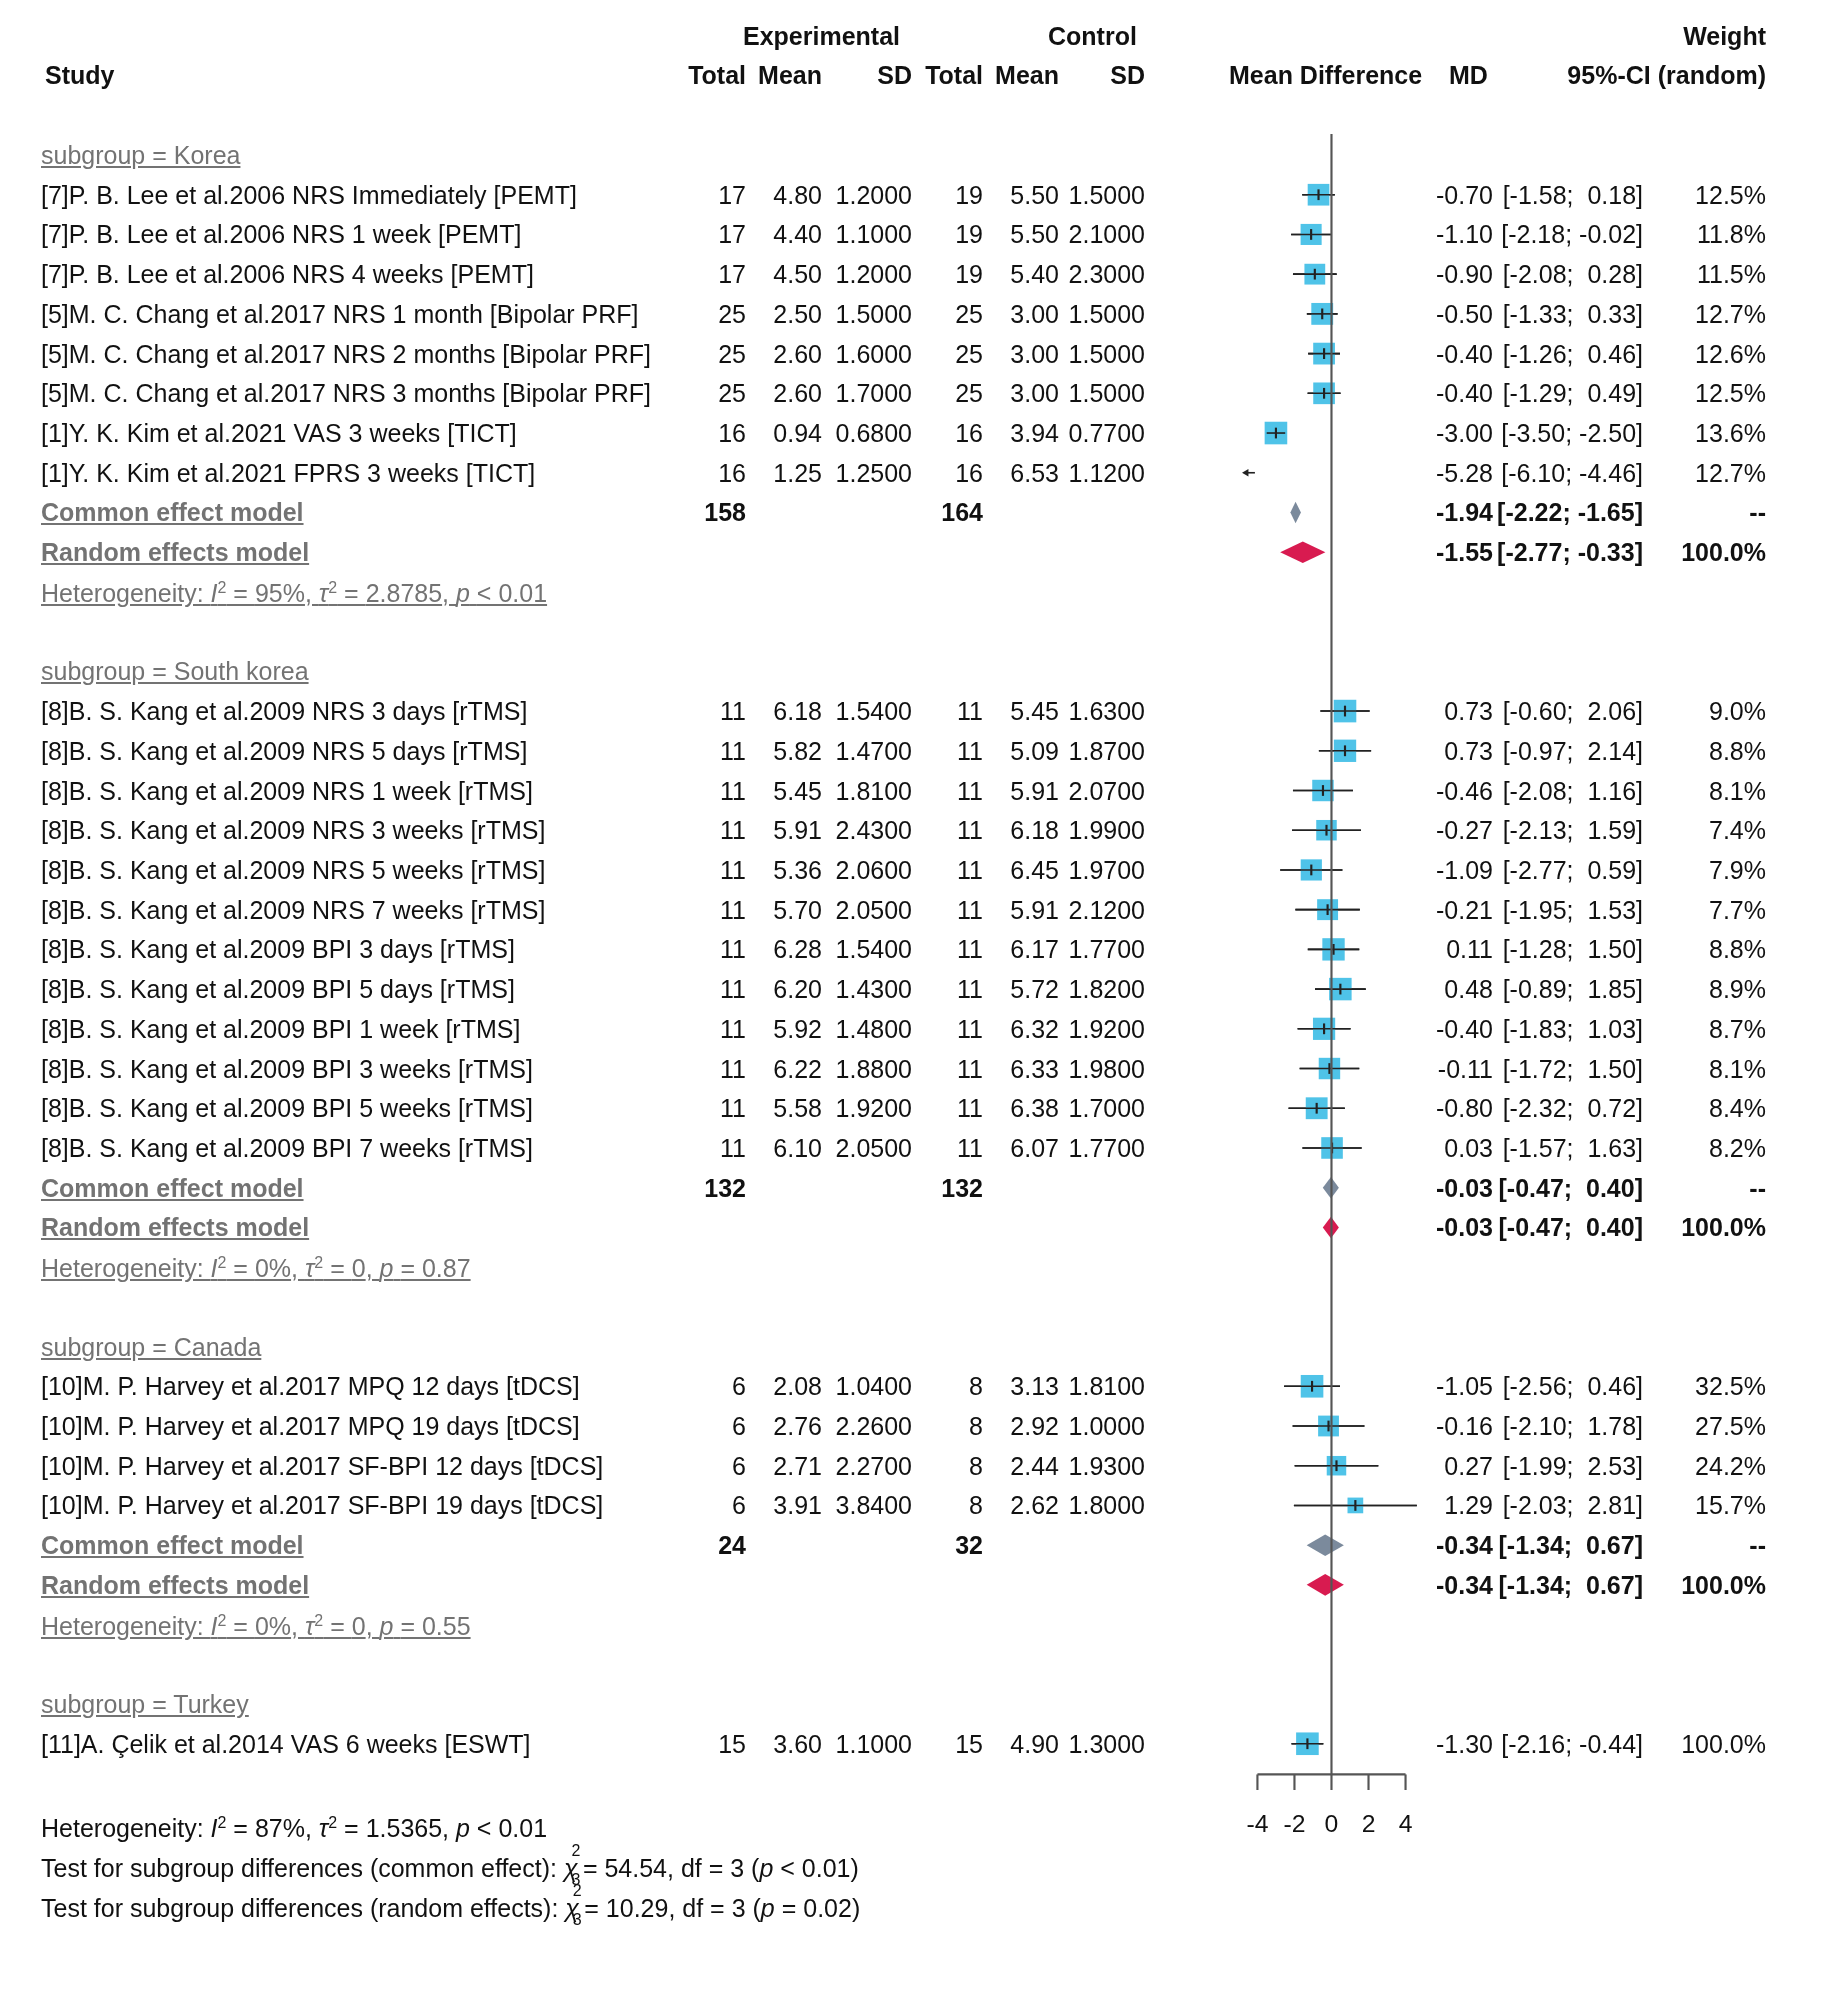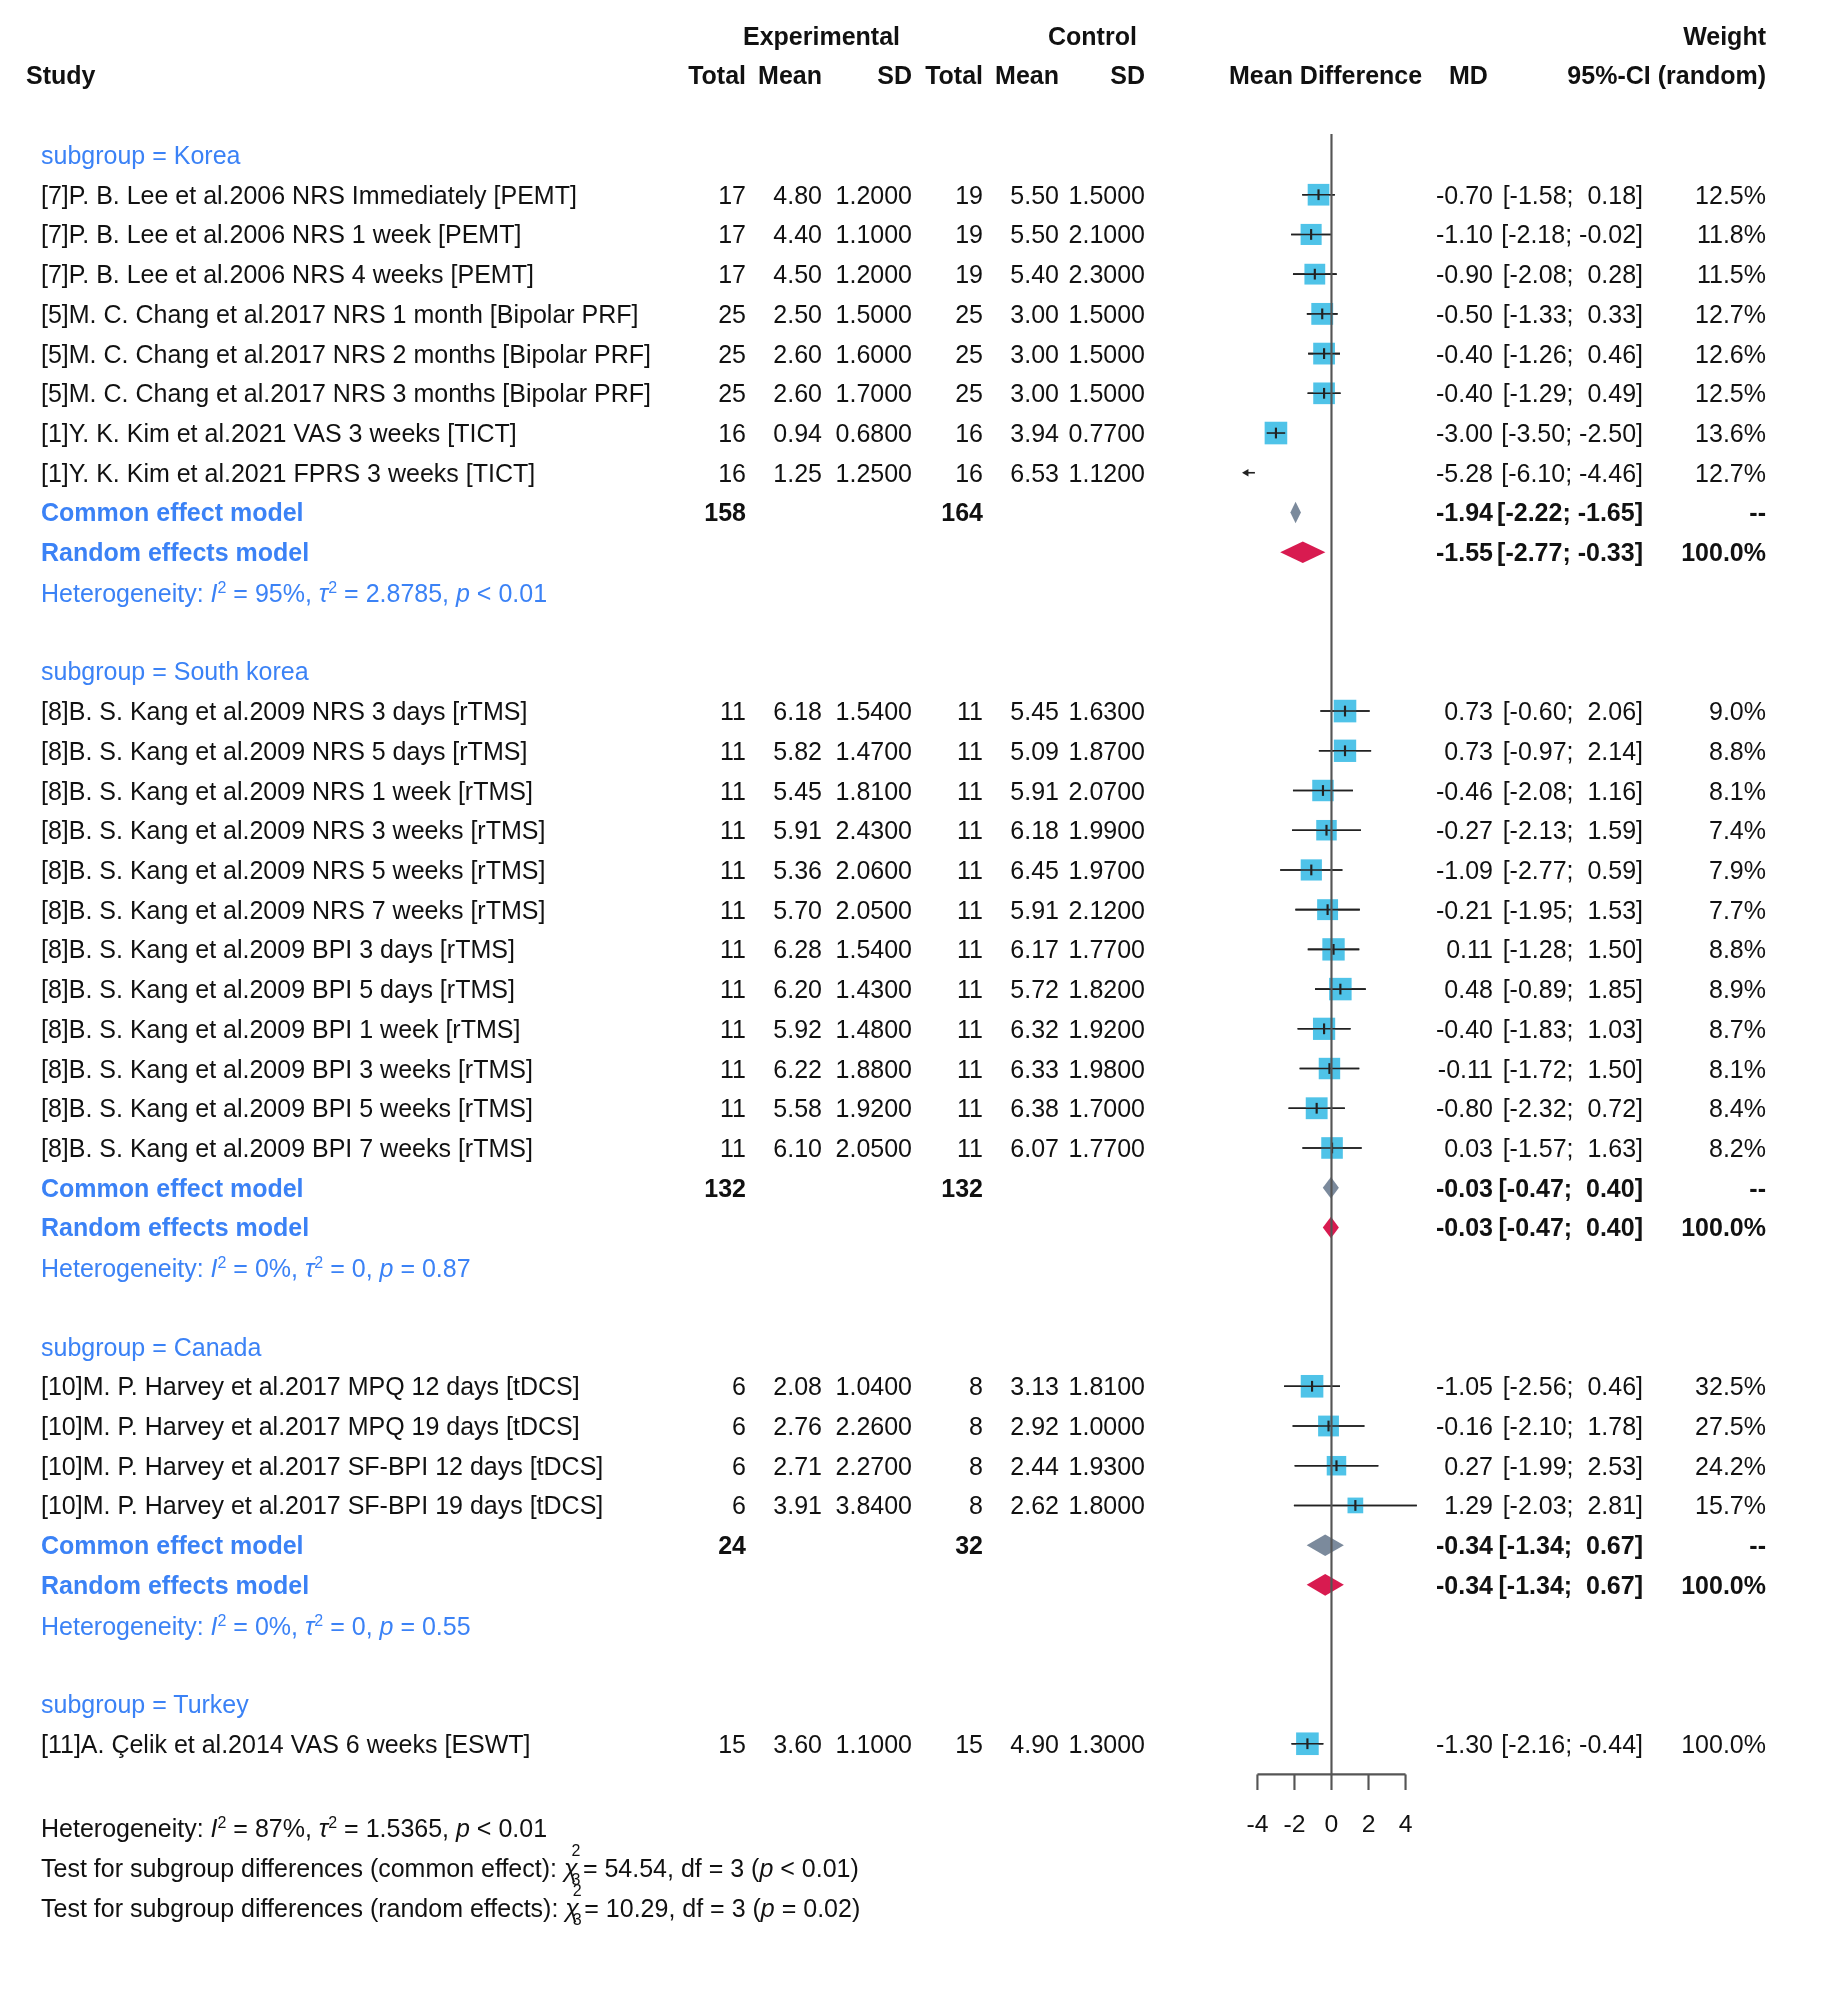--- a/index.html
+++ b/index.html
@@ -1,39 +1,39 @@
 <!DOCTYPE html>
 <html style="font-size:8.6px"><head>
 <meta charset="utf-8">
 <style>
   html, body { margin: 0; padding: 0; background: #ffffff; }
   body { width: 1839px; height: 2015px; position: relative; overflow: hidden;
          font-family: "Liberation Sans", sans-serif; color: #111; }
   #stage { position: absolute; left: 0; top: 0; width: 1839px; height: 2015px; }
   .t { position: absolute; font-size: 25px; line-height: 30px; white-space: pre; transform: translateY(-50%); }
   .b { font-weight: bold; }
-  .g { color: #3b82f6; }
+  .g { color: #737373; text-decoration: underline; }
   .r { text-align: right; }
   .hdr { font-weight: bold; font-size: 25px; }
   svg#plot { position: absolute; left: 0; top: 0; }
   sup, sub { font-size: 16px; line-height: 0; }
   .chi { position: relative; display: inline-block; width: 12px; }
   .chi .s2 { position: absolute; left: 7.5px; top: -17px; font-size: 16px; }
   .chi .s3 { position: absolute; left: 7.5px; top: 12px; font-size: 16px; }
 </style>
 </head>
 <body>
 
 <div id="stage">
 
   <div class="t hdr" style="left:743px; top:36px;">Experimental</div>
   <div class="t hdr" style="left:1048px; top:36px;">Control</div>
   <div class="t hdr r" style="right:73px; top:36px;">Weight</div>
 
-  <div class="t hdr" style="left:26px; top:75px;">Study</div>
+  <div class="t hdr" style="left:45px; top:75px;">Study</div>
   <div class="t hdr r" style="right:calc(1839px - 746px); top:75px;">Total</div>
   <div class="t hdr r" style="right:calc(1839px - 822px); top:75px;">Mean</div>
   <div class="t hdr r" style="right:calc(1839px - 912px); top:75px;">SD</div>
   <div class="t hdr r" style="right:calc(1839px - 983px); top:75px;">Total</div>
   <div class="t hdr r" style="right:calc(1839px - 1059px); top:75px;">Mean</div>
   <div class="t hdr r" style="right:calc(1839px - 1145px); top:75px;">SD</div>
   <div class="t hdr" style="left:1229px; top:75px;">Mean Difference</div>
   <div class="t hdr" style="left:1449px; top:75px;">MD</div>
   <div class="t hdr r" style="right:73px; top:75px;">95%-CI (random)</div>
 

